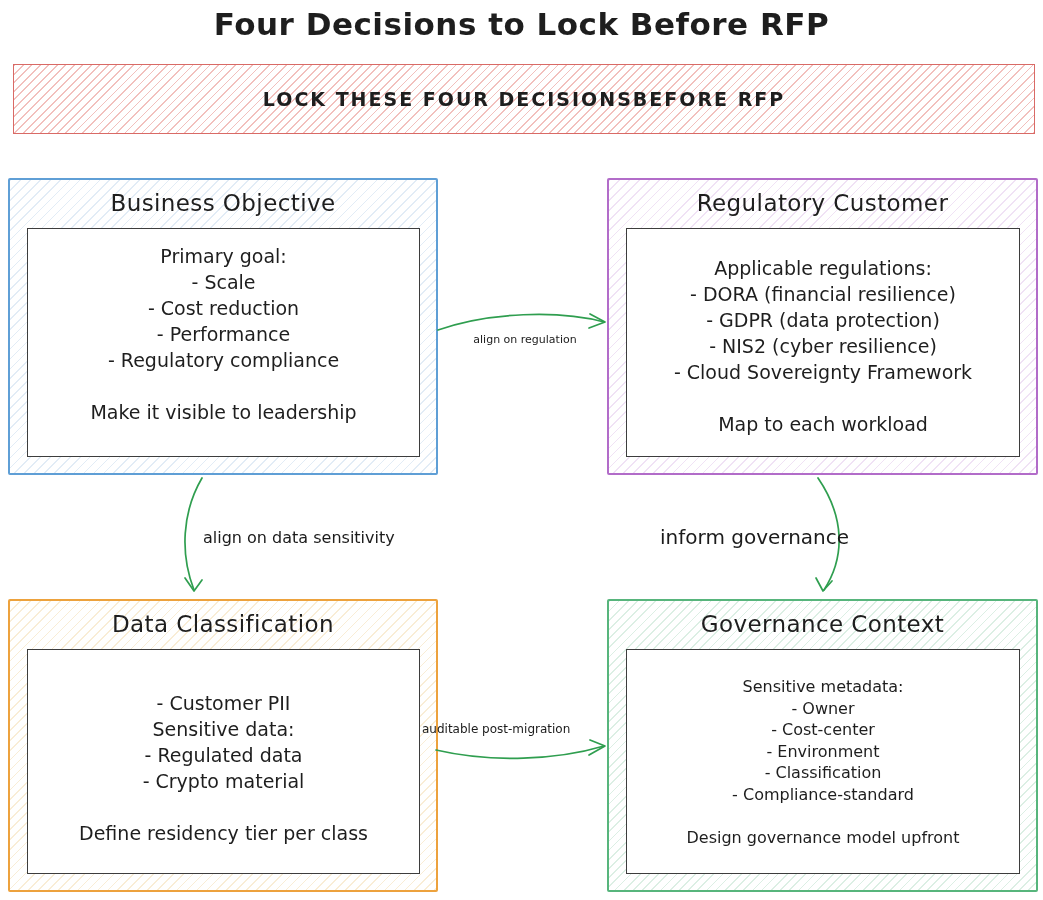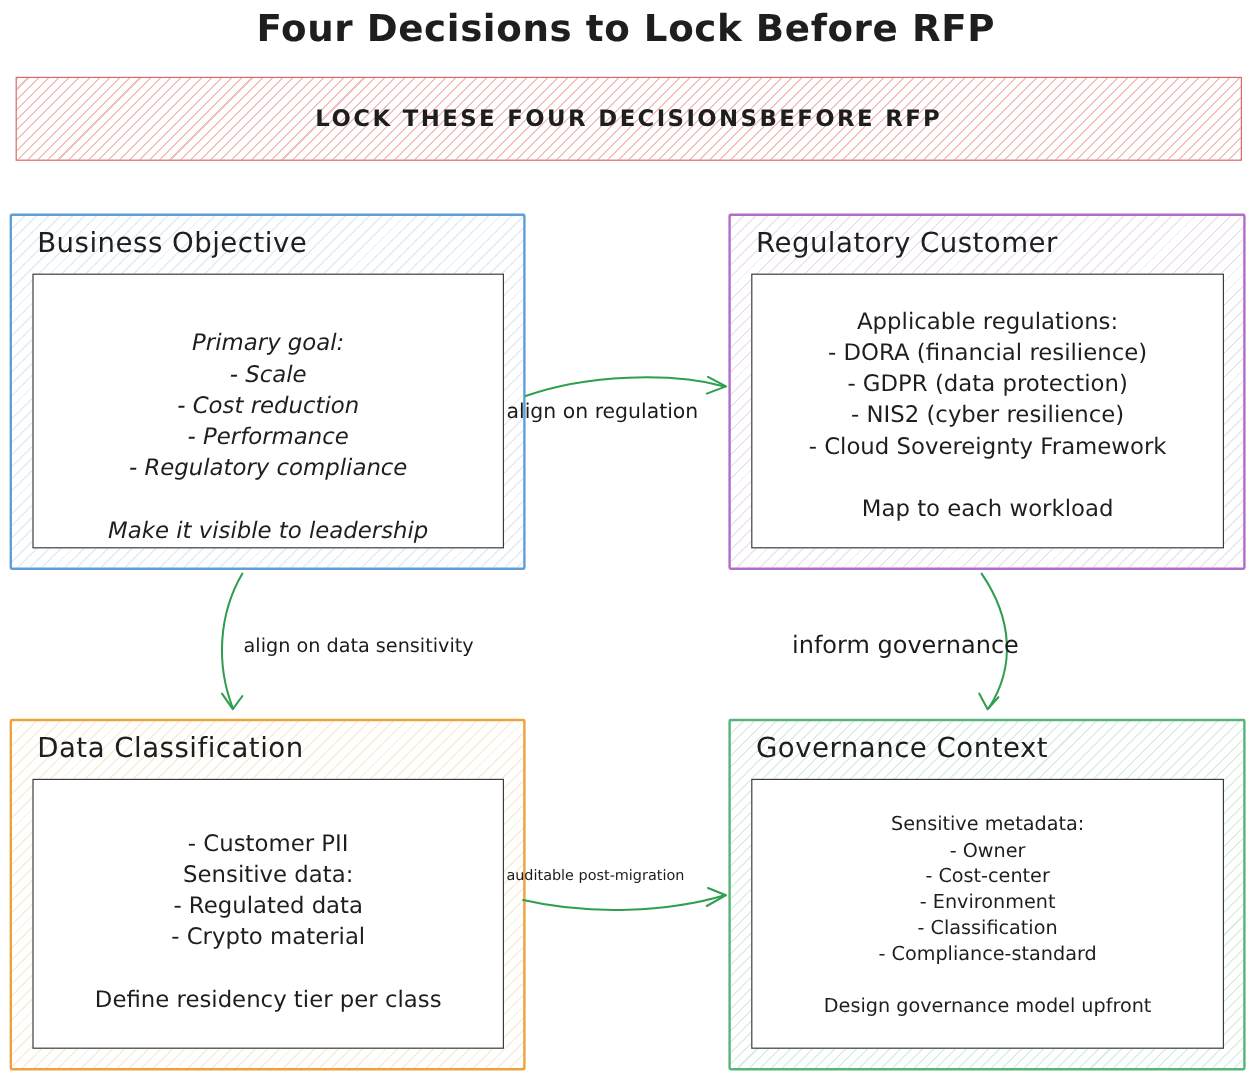--- a/index.html
+++ b/index.html
@@ -22,35 +22,35 @@
   .node{position:absolute;border-radius:2px;}
   .node-business{left:8px;top:178px;width:426px;height:293px;border:2px solid var(--blue-border,#5f9fd6);
     background:repeating-linear-gradient(135deg,var(--blue-hatch,#e3edf6) 0px,var(--blue-hatch,#e3edf6) 1.1px,transparent 1.1px,transparent 7px);}
   .node-regulatory{left:607px;top:178px;width:427px;height:293px;border:2px solid var(--purple-border,#b26cc9);
     background:repeating-linear-gradient(135deg,var(--purple-hatch,#f0e2f5) 0px,var(--purple-hatch,#f0e2f5) 1.1px,transparent 1.1px,transparent 7px);}
   .node-data{left:8px;top:599px;width:426px;height:289px;border:2px solid var(--orange-border,#eda23d);
     background:repeating-linear-gradient(135deg,var(--orange-hatch,#f9edd6) 0px,var(--orange-hatch,#f9edd6) 1.1px,transparent 1.1px,transparent 7px);}
   .node-governance{left:607px;top:599px;width:427px;height:289px;border:2px solid var(--green-border,#57b57c);
     background:repeating-linear-gradient(135deg,var(--green-hatch,#dcefe4) 0px,var(--green-hatch,#dcefe4) 1.2px,transparent 1.2px,transparent 6.5px);}
   .node-title{
-    position:absolute;left:0;right:0;top:10px;text-align:left;
-    font-size:23px;letter-spacing:0.4px;font-weight:500;margin-left:21px;
+    position:absolute;left:0;right:0;top:10px;text-align:center;
+    font-size:23px;letter-spacing:0.4px;font-weight:500;
   }
   .panel{
     position:absolute;left:17px;right:16px;top:48px;bottom:16px;
     border:1.6px solid var(--inner-border,#3d3d3d);background:#ffffff;
     text-align:center;
   }
   .panel .line{font-size:19px;height:26px;line-height:26px;white-space:nowrap;}
   .panel-g .line{font-size:16px;height:21.5px;line-height:21.5px;}
-  .pad-b{padding-top:44px;font-style:italic;} .pad-r{padding-top:26px;} .pad-d{padding-top:40px;} .pad-g{padding-top:26px;}
+  .pad-b{padding-top:14px;} .pad-r{padding-top:26px;} .pad-d{padding-top:40px;} .pad-g{padding-top:26px;}
   .arrow{position:absolute;overflow:visible;}
   .arrow path{fill:none;stroke:var(--arrow-green,#2f9e4f);stroke-width:1.7;stroke-linecap:round;stroke-linejoin:round;}
   .arrow-label{position:absolute;white-space:nowrap;color:#1b1b1b;}
-  .lbl-regulation{left:411px;top:333px;width:182px;text-align:center;font-size:17px;}
+  .lbl-regulation{left:434px;top:333px;width:182px;text-align:center;font-size:11px;}
   .lbl-sensitivity{left:203px;top:528px;font-size:16px;}
   .lbl-inform{left:660px;top:525px;font-size:20px;}
   .lbl-auditable{left:422px;top:722px;width:182px;text-align:left;font-size:12px;}
 </style>
 </head>
 <body>
 
 <div class="page-title">Four Decisions to Lock Before RFP</div>
 
 <div class="banner">

